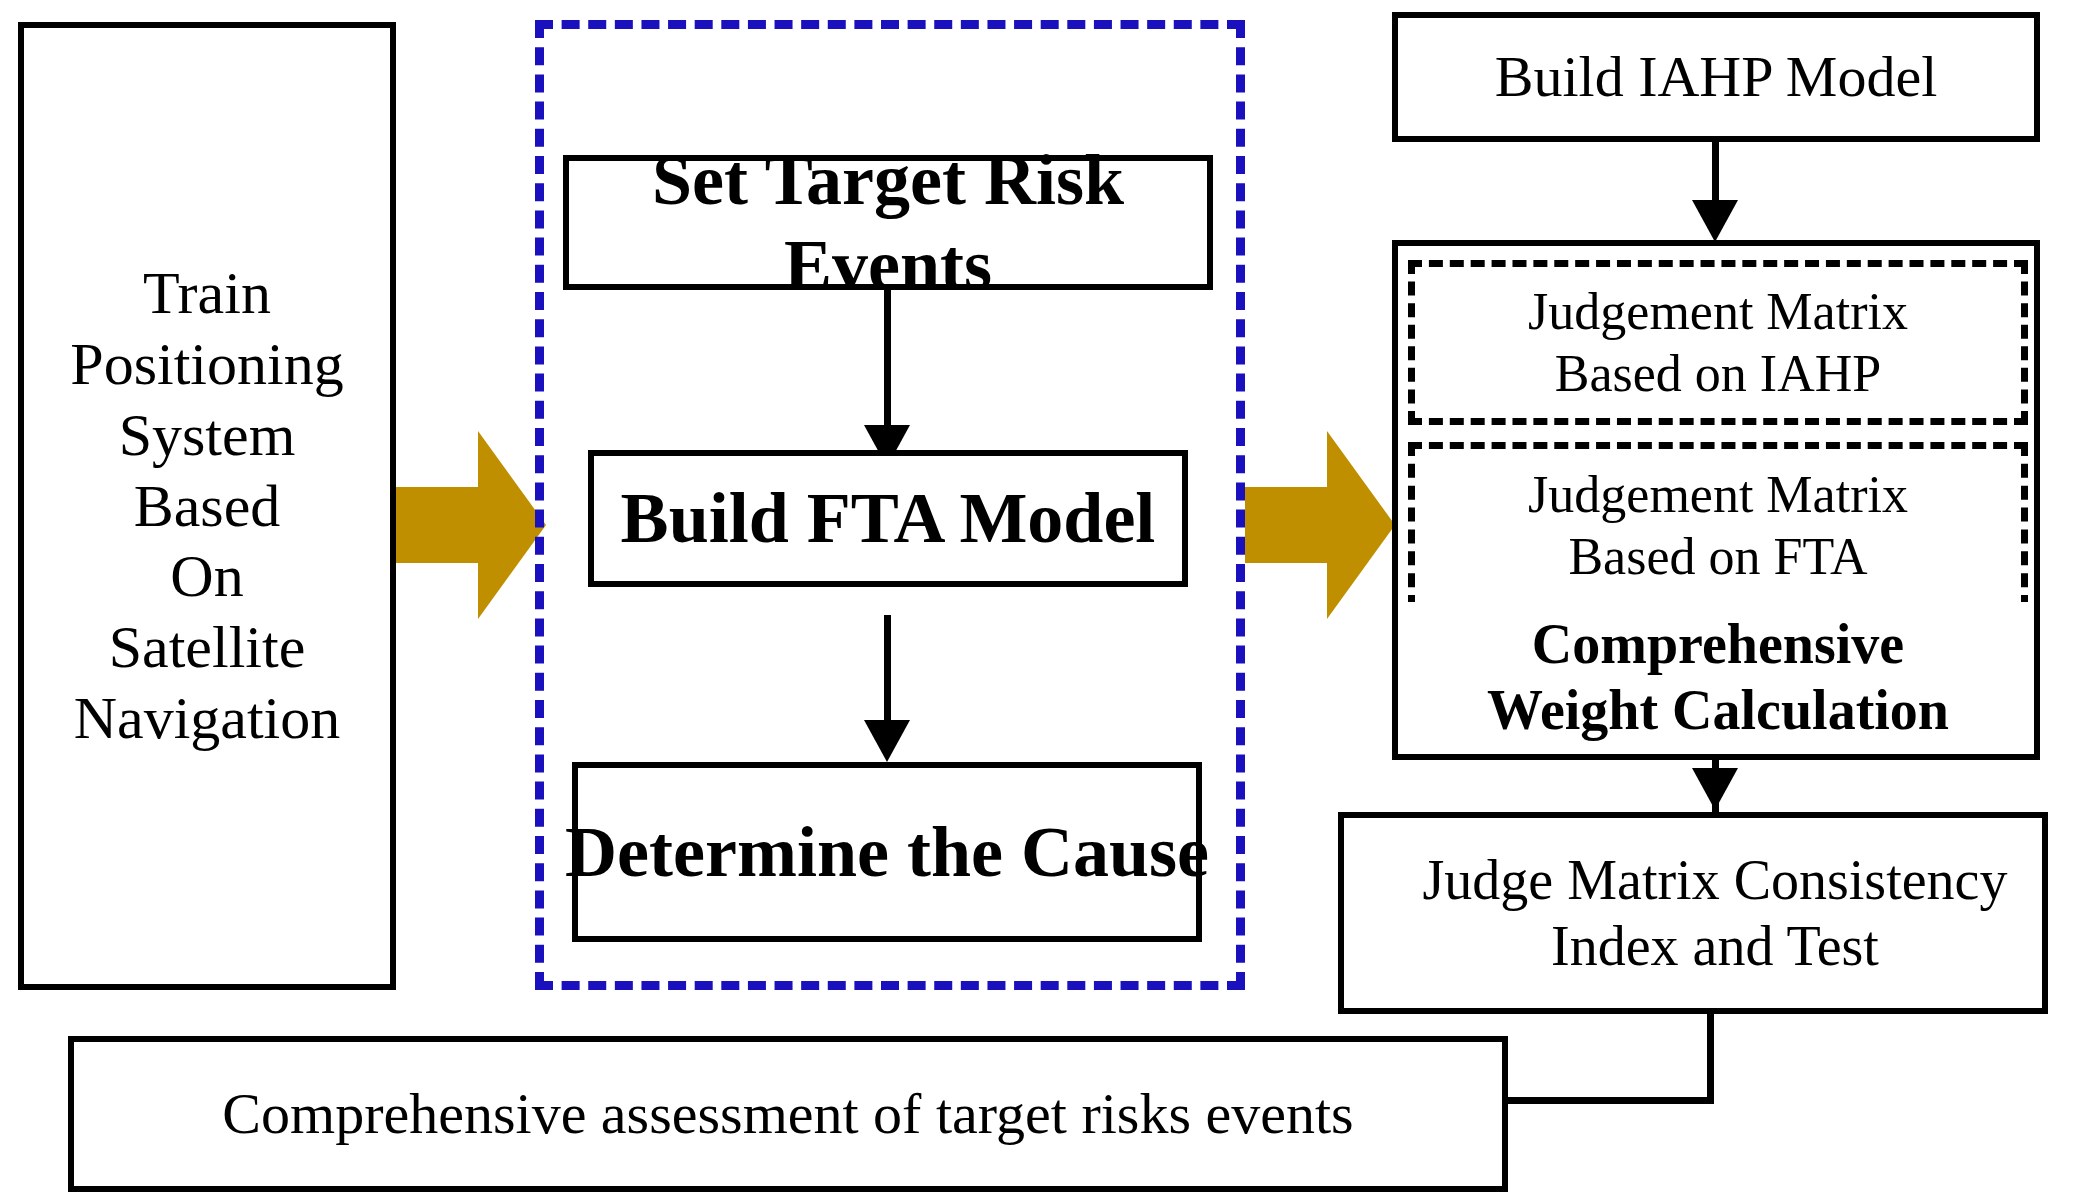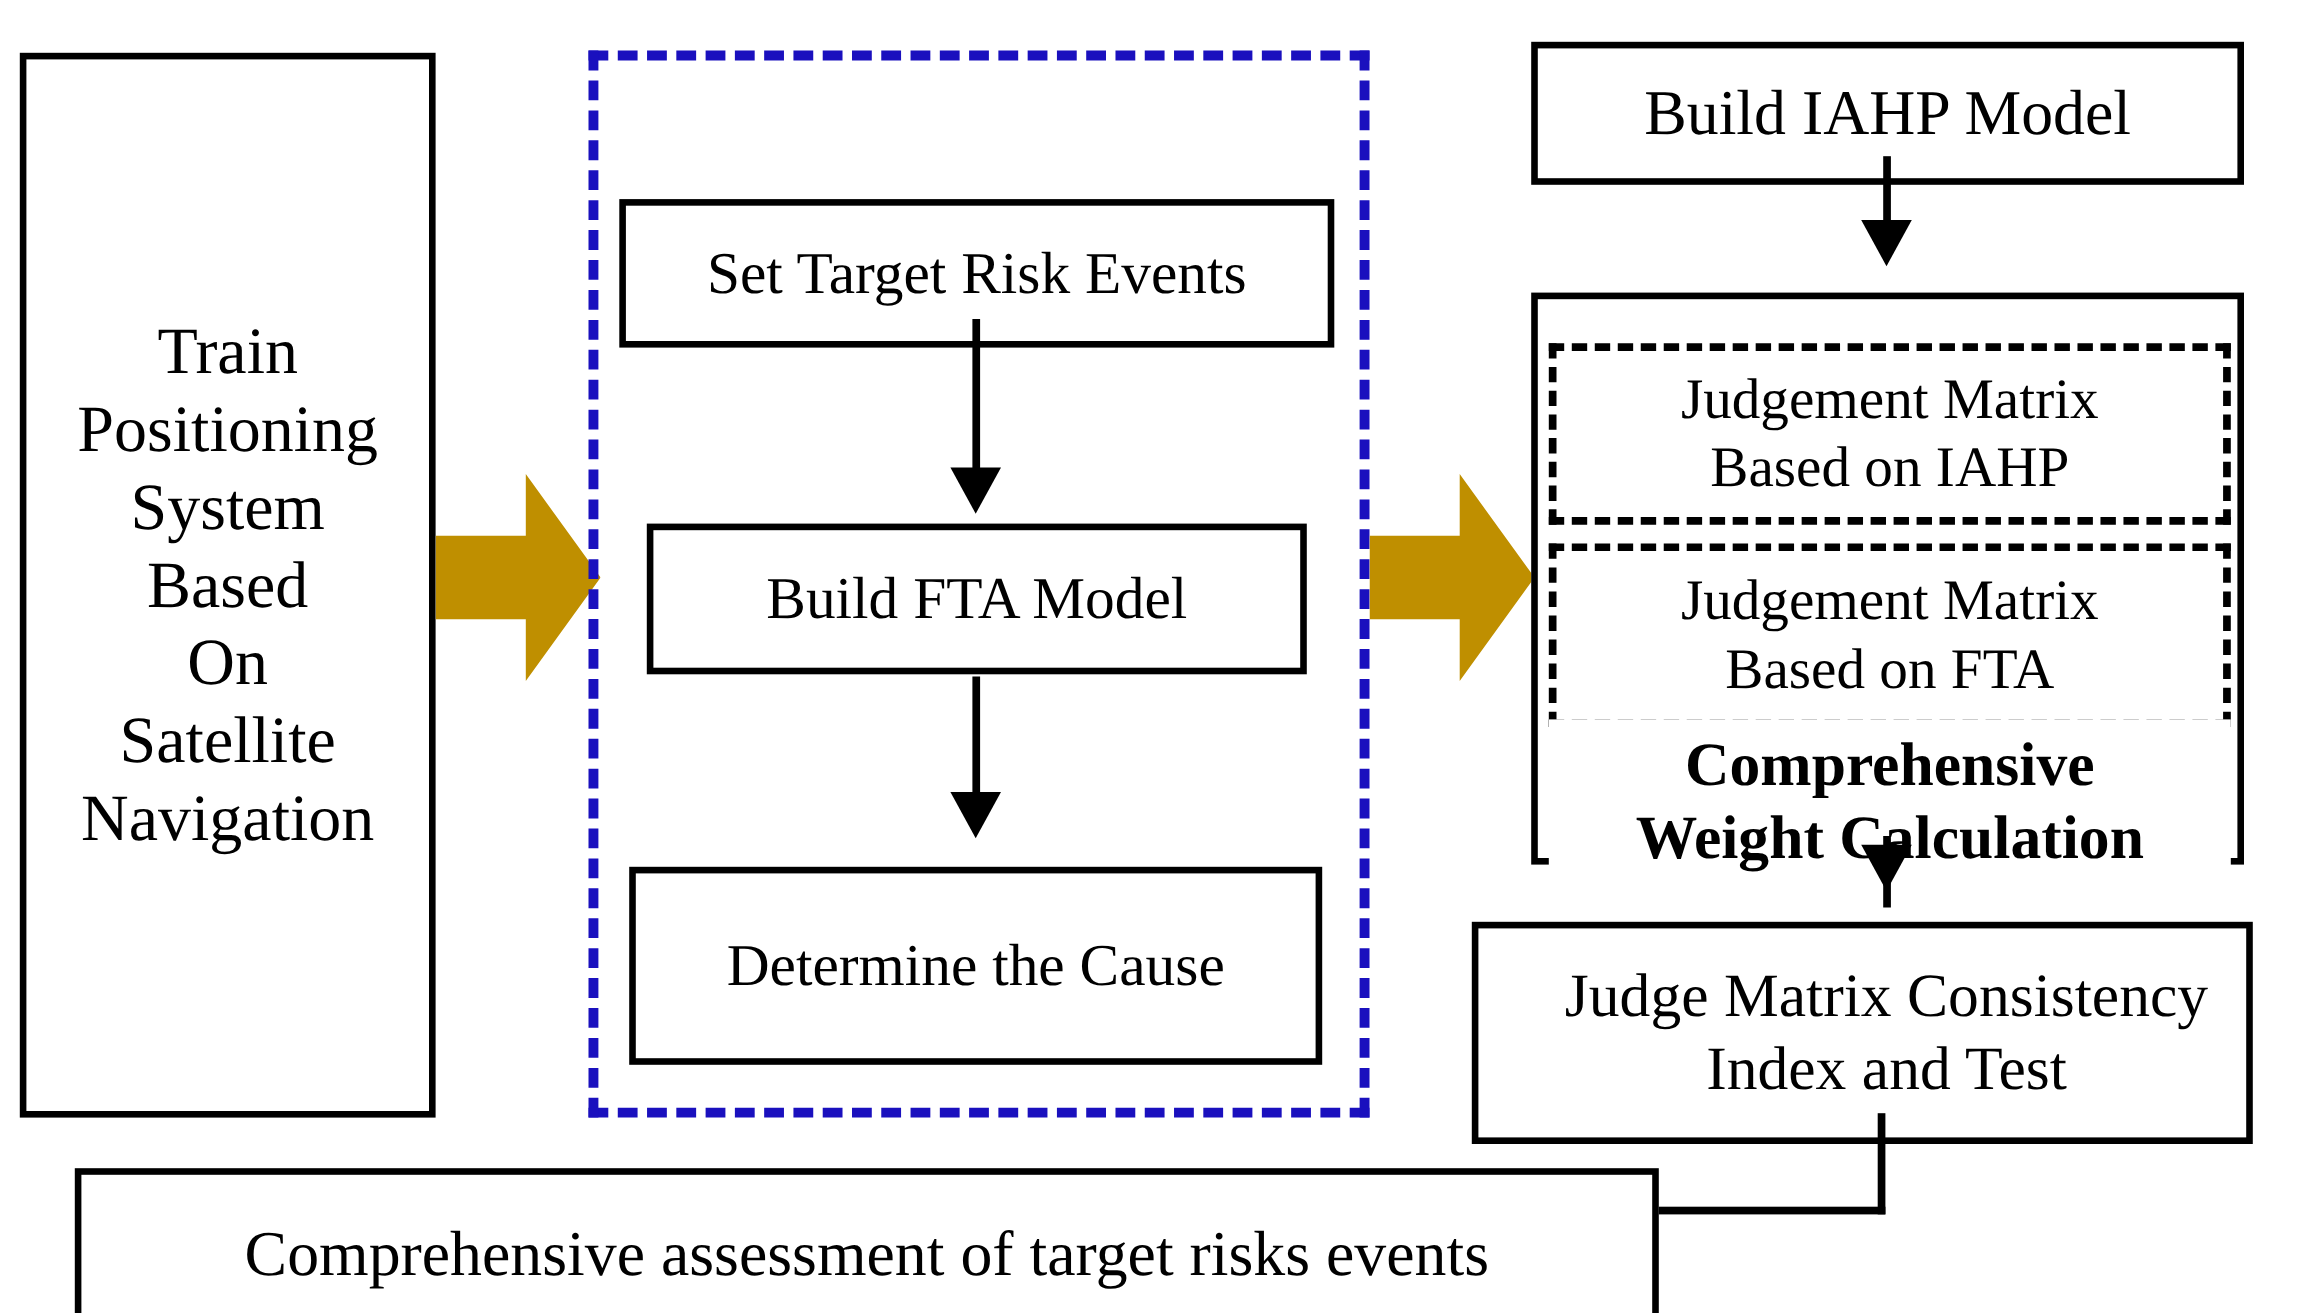--- a/index.html
+++ b/index.html
@@ -20,39 +20,38 @@
   .box {
     position: absolute;
     box-sizing: border-box;
     background: #ffffff;
     display: flex;
     align-items: center;
     justify-content: center;
     text-align: center;
     color: #000000;
     line-height: 1.18;
-    margin-top: 26px;
   }
   .solid-black {
     border: 6px solid #000000;
   }
   .dashed-black {
     border: 7px dashed #000000;
   }
   .solid-blue {
     border: 6px solid #000000;
   }
   .dashed-blue {
     border: 9px dashed #1A10BE;
     background: transparent;
   }
 
   
   .t-left-col   { font-size: 60px; }
-  .t-mid        { font-size: 54px; }
+  .t-mid        { font-size: 72px; font-weight: bold; }
   .t-iahp       { font-size: 58px; }
   .t-judge      { font-size: 52px; }
   .t-consistency{ font-size: 56px; }
   .t-bottom     { font-size: 58px; }
   .t-bold       { font-weight: bold; font-size: 56px; }
 
   .label-stack { display: block; }
   .label-stack span { display: block; }
 
   

